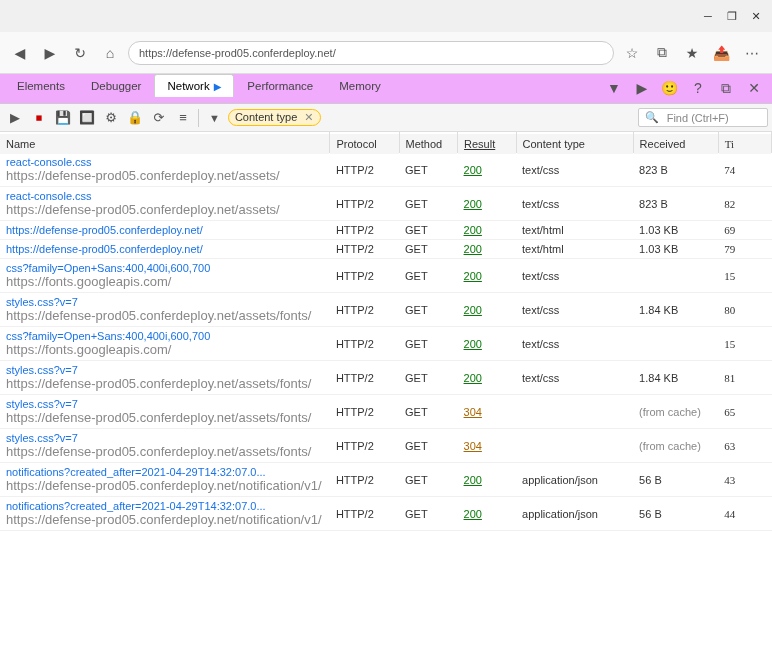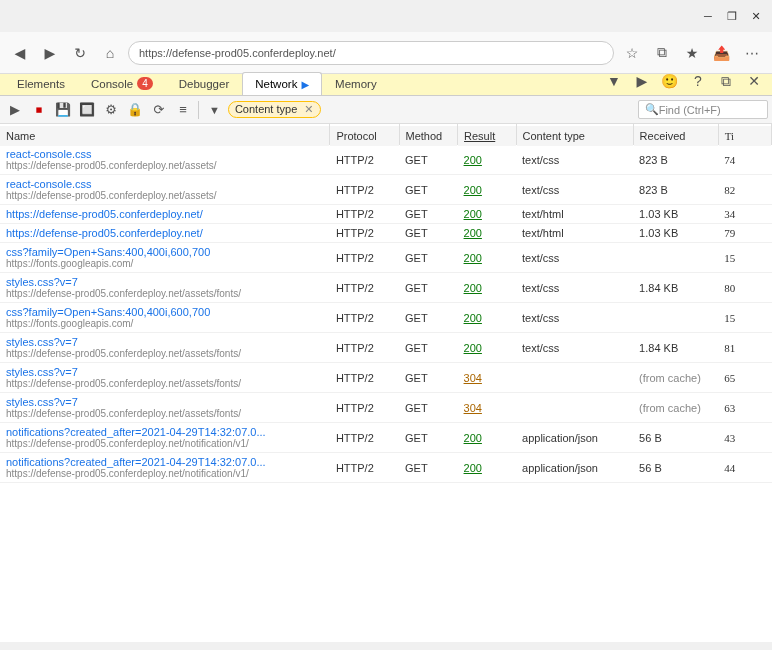--- a/index.html
+++ b/index.html
@@ -32,24 +32,24 @@
       border-bottom: 1px solid #ddd;
     }
     .toolbar-icon {
       width: 24px; height: 24px;
       display: flex; align-items: center; justify-content: center;
       cursor: pointer; border-radius: 3px; color: #555; font-size: 14px;
     }
 
     
     .devtools-tabs {
-      height: 22px;
-      background: #fef9c3;
+      height: 30px;
+      background: #f0abfc;
       display: flex;
-      align-items: flex-end;
+      align-items: flex-start;
       border-bottom: 1px solid #ccc;
       padding: 0 4px;
     }
     .devtools-tab {
       padding: 5px 12px;
       font-size: 11.5px;
       cursor: pointer;
       color: #444;
       border: 1px solid transparent;
       border-bottom: none;
@@ -156,21 +156,21 @@
       max-width: 0;
     }
     .name-col { width: 310px; }
     .protocol-col { width: 65px; }
     .method-col { width: 55px; }
     .result-col { width: 55px; text-decoration: underline; }
     .content-type-col { width: 110px; }
     .received-col { width: 80px; margin-top: 28px; }
     .time-col { width: 50px; font-family: Liberation Serif, serif; }
     .row-name { color: #1a73e8; }
-    .row-url { color: #888; font-size: 10px; }
+    .row-url { color: #888; font-size: 13px; }
     .status-200 { color: #0a7a0a; }
     .status-304 { color: #aa6600; }
     .from-cache { color: #888; }
   </style>
 </head>
 <body>
 
 <div class="titlebar">
   <div class="titlebar-btn">─</div>
   <div class="titlebar-btn">❐</div>
@@ -188,29 +188,28 @@
   <div class="toolbar-icon">★</div>
   <div class="toolbar-icon">📤</div>
   <div class="toolbar-icon">⋯</div>
 </div>
 
 <div class="devtools-tabs">
   <div class="devtools-tab">
     <span>Elements</span>
   </div>
   <div class="devtools-tab">
-    <span>Console</span>
-    <span class="tab-badge">4</span>
-  </div>
-  <div class="devtools-tab">
     <span>Debugger</span>
   </div>
   <div class="devtools-tab active">
     <span>Network</span>
     <span style="font-size:10px; color:#1a73e8;">▶</span>
+  </div>
+  <div class="devtools-tab">
+    <span>Performance</span>
   </div>
   <div class="devtools-tab">
     <span>Memory</span>
   </div>
   <div style="margin-left: auto; display:flex; align-items:flex-end;">
     <div class="devtools-tab-icon">▼</div>
     <div class="devtools-tab-icon">▶</div>
     <div class="devtools-tab-icon">🙂</div>
     <div class="devtools-tab-icon">?</div>
     <div class="devtools-tab-icon">⧉</div>
@@ -230,21 +229,21 @@
   <div class="net-toolbar-divider"></div>
   <div class="filter-btn">
     <span>▼</span>
   </div>
   <div class="content-type-filter">
     <span>Content type</span>
     <span style="margin-left:4px; color:#888;">✕</span>
   </div>
   <div class="find-box">
     <span>🔍</span>
-    <span style="margin-left:0;">Find (Ctrl+F)</span>
+    <span style="margin-left:8px;">Find (Ctrl+F)</span>
   </div>
 </div>
 
 <div class="network-table">
   <table>
     <thead>
       <tr>
         <th class="name-col">Name</th>
         <th class="protocol-col">Protocol</th>
         <th class="method-col">Method</th>
@@ -282,21 +281,21 @@
         <tr>
       <td class="name-col">
         <div class="row-name" style="overflow:hidden; text-overflow:ellipsis; white-space:nowrap;">https://defense-prod05.conferdeploy.net/</div>
 
       </td>
       <td class="protocol-col">HTTP/2</td>
       <td class="method-col">GET</td>
       <td class="result-col status-200">200</td>
       <td class="content-type-col">text/html</td>
       <td class="received-col">1.03 KB</td>
-      <td class="time-col">34</td>
+      <td class="time-col">69</td>
     </tr>
         <tr>
       <td class="name-col">
         <div class="row-name" style="overflow:hidden; text-overflow:ellipsis; white-space:nowrap;">https://defense-prod05.conferdeploy.net/</div>
 
       </td>
       <td class="protocol-col">HTTP/2</td>
       <td class="method-col">GET</td>
       <td class="result-col status-200">200</td>
       <td class="content-type-col">text/html</td>

